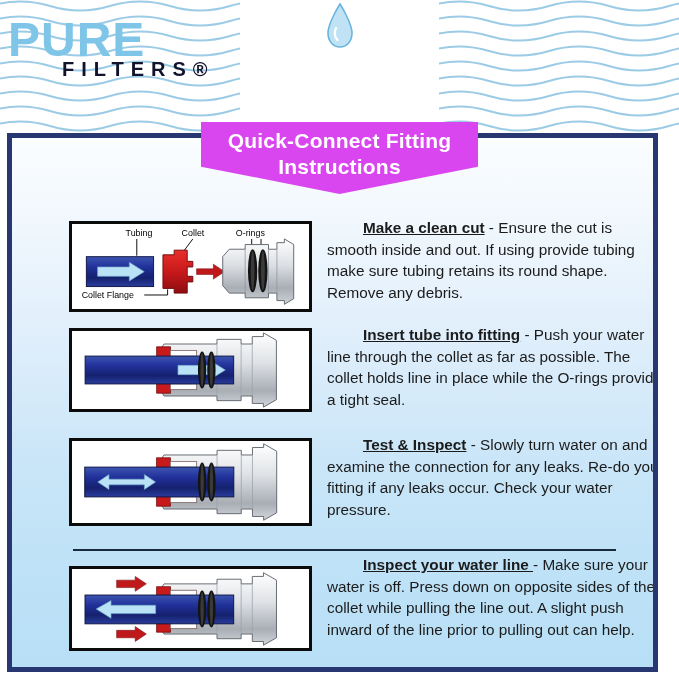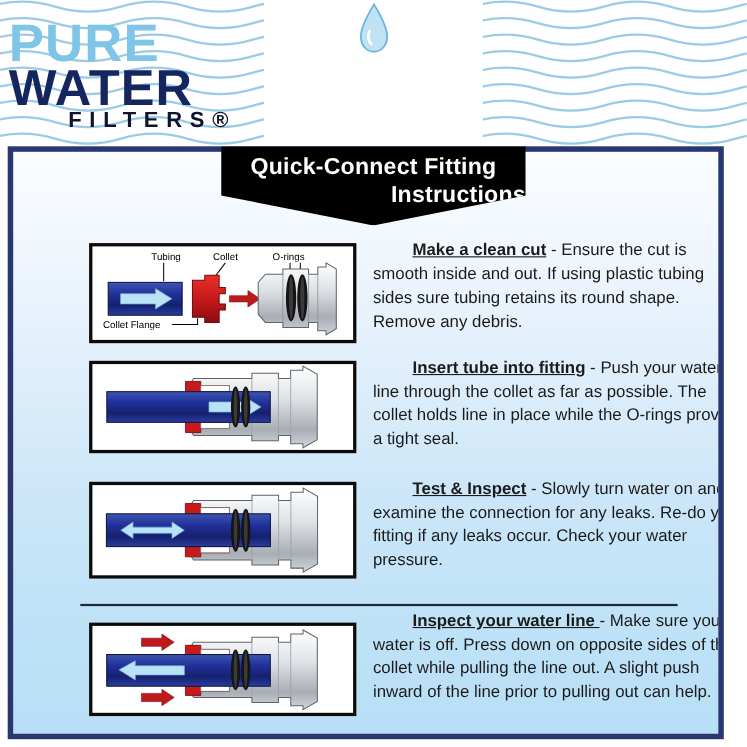--- a/index.html
+++ b/index.html
@@ -43,36 +43,36 @@
   
   #panel{
     position:absolute;left:7px;top:133px;width:651px;height:539px;
     border:5px solid #283771;
     box-sizing:border-box;
     background:linear-gradient(to bottom,#fbfdff 0%,#f2f8fd 14%,#dfeefb 38%,#cbe6f8 60%,#bfe2f7 80%,#b8dff6 100%);
     overflow:hidden;
   }
   
   #banner{
-    position:absolute;left:201px;top:133px;width:277px;height:72px;
-    background:#000000;
+    position:absolute;left:201px;top:122px;width:277px;height:72px;
+    background:#d946ef;
     color:#ffffff;
     -webkit-clip-path:polygon(0 0,100% 0,100% 62%,50% 100%,0 62%);
     clip-path:polygon(0 0,100% 0,100% 62%,50% 100%,0 62%);
     text-align:center;
     z-index:5;
   }
   #banner-l1,#banner-l2{
     display:block;font-size:21px;font-weight:bold;
     letter-spacing:.2px;
   }
   #banner-l1{padding-top:7px;}
-  #banner-l2{margin-top:2px;text-align:right;}
+  #banner-l2{margin-top:2px;}
   
-  .row{position:absolute;left:16px;width:651px;}
+  .row{position:absolute;left:4px;width:651px;}
   #row-0{top:83px;height:103px;}
   #row-1{top:190px;height:98px;text-decoration:underline;}
   #row-2{top:300px;height:101px;}
   #row-3{top:420px;height:106px;}
 
   .imgbox{
     position:absolute;left:53px;
     border:3px solid #0b0b0b;
     background:#ffffff;
     box-sizing:border-box;
@@ -130,21 +130,20 @@
     </g>
   </svg>
 
   <svg id="logo-drop" viewBox="0 0 30 48">
     <path d="M15 2 C15 2 3 21 3 31 C3 39.5 8.4 45 15 45 C21.6 45 27 39.5 27 31 C27 21 15 2 15 2 Z" fill="#bfe3f4" stroke="#6bb4dd" stroke-width="1.6"></path>
     <path d="M11 26 C9 30 9.5 35 12.5 38" fill="none" stroke="#ffffff" stroke-width="2.4" stroke-linecap="round"></path>
   </svg>
 
   <div id="logo">
     <span id="logo-pure">PURE</span>
-    <span id="logo-water">WATER</span>
     <span id="logo-filters"><span>FILTERS</span><span>®</span></span>
   </div>
 </div>
 
 <div id="panel">
 
   <div class="row" id="row-0">
     <div class="imgbox">
       <svg viewBox="0 0 243 91" width="237" height="85">
 
@@ -187,21 +186,21 @@
         <path d="M163 27 L180 27 L180 22 L205 22 L205 27 L214 27 L214 20 L222 20 L222 16 L232 22 L232 80 L222 86 L222 82 L214 82 L214 74 L205 74 L205 79 L180 79 L180 74 L163 74 L156 66 L156 35 Z" fill="url(#steelG1)" stroke="#5e646b" stroke-width="1"></path>
         <path d="M180 27 L180 74 M205 27 L205 74 M214 27 L214 74" stroke="#8d939a" stroke-width=".8" fill="none"></path>
 
         <ellipse cx="188" cy="50" rx="5" ry="23" fill="#141414"></ellipse>
         <ellipse cx="199" cy="50" rx="5" ry="23" fill="#141414"></ellipse>
         <ellipse cx="188" cy="50" rx="2" ry="21" fill="#3a3a3a"></ellipse>
         <ellipse cx="199" cy="50" rx="2" ry="21" fill="#3a3a3a"></ellipse>
       </svg>
     </div>
     <div class="txt">
-      <b>Make a clean cut</b><span> - </span><span>Ensure the cut is smooth inside and out. If using plastic tubing sides sure tubing retains its round shape. Remove any debris.</span>
+      <b>Make a clean cut</b><span> - </span><span>Ensure the cut is smooth inside and out. If using provide tubing make sure tubing retains its round shape. Remove any debris.</span>
     </div>
   </div>
 
   <div class="row" id="row-1">
     <div class="imgbox">
       <svg viewBox="0 0 243 84" width="237" height="78">
         <defs>
           <linearGradient id="tubeG2" x1="0" y1="0" x2="0" y2="1">
             <stop offset="0%" stop-color="#3c55b0"></stop>
               <stop offset="35%" stop-color="#21309a"></stop>

